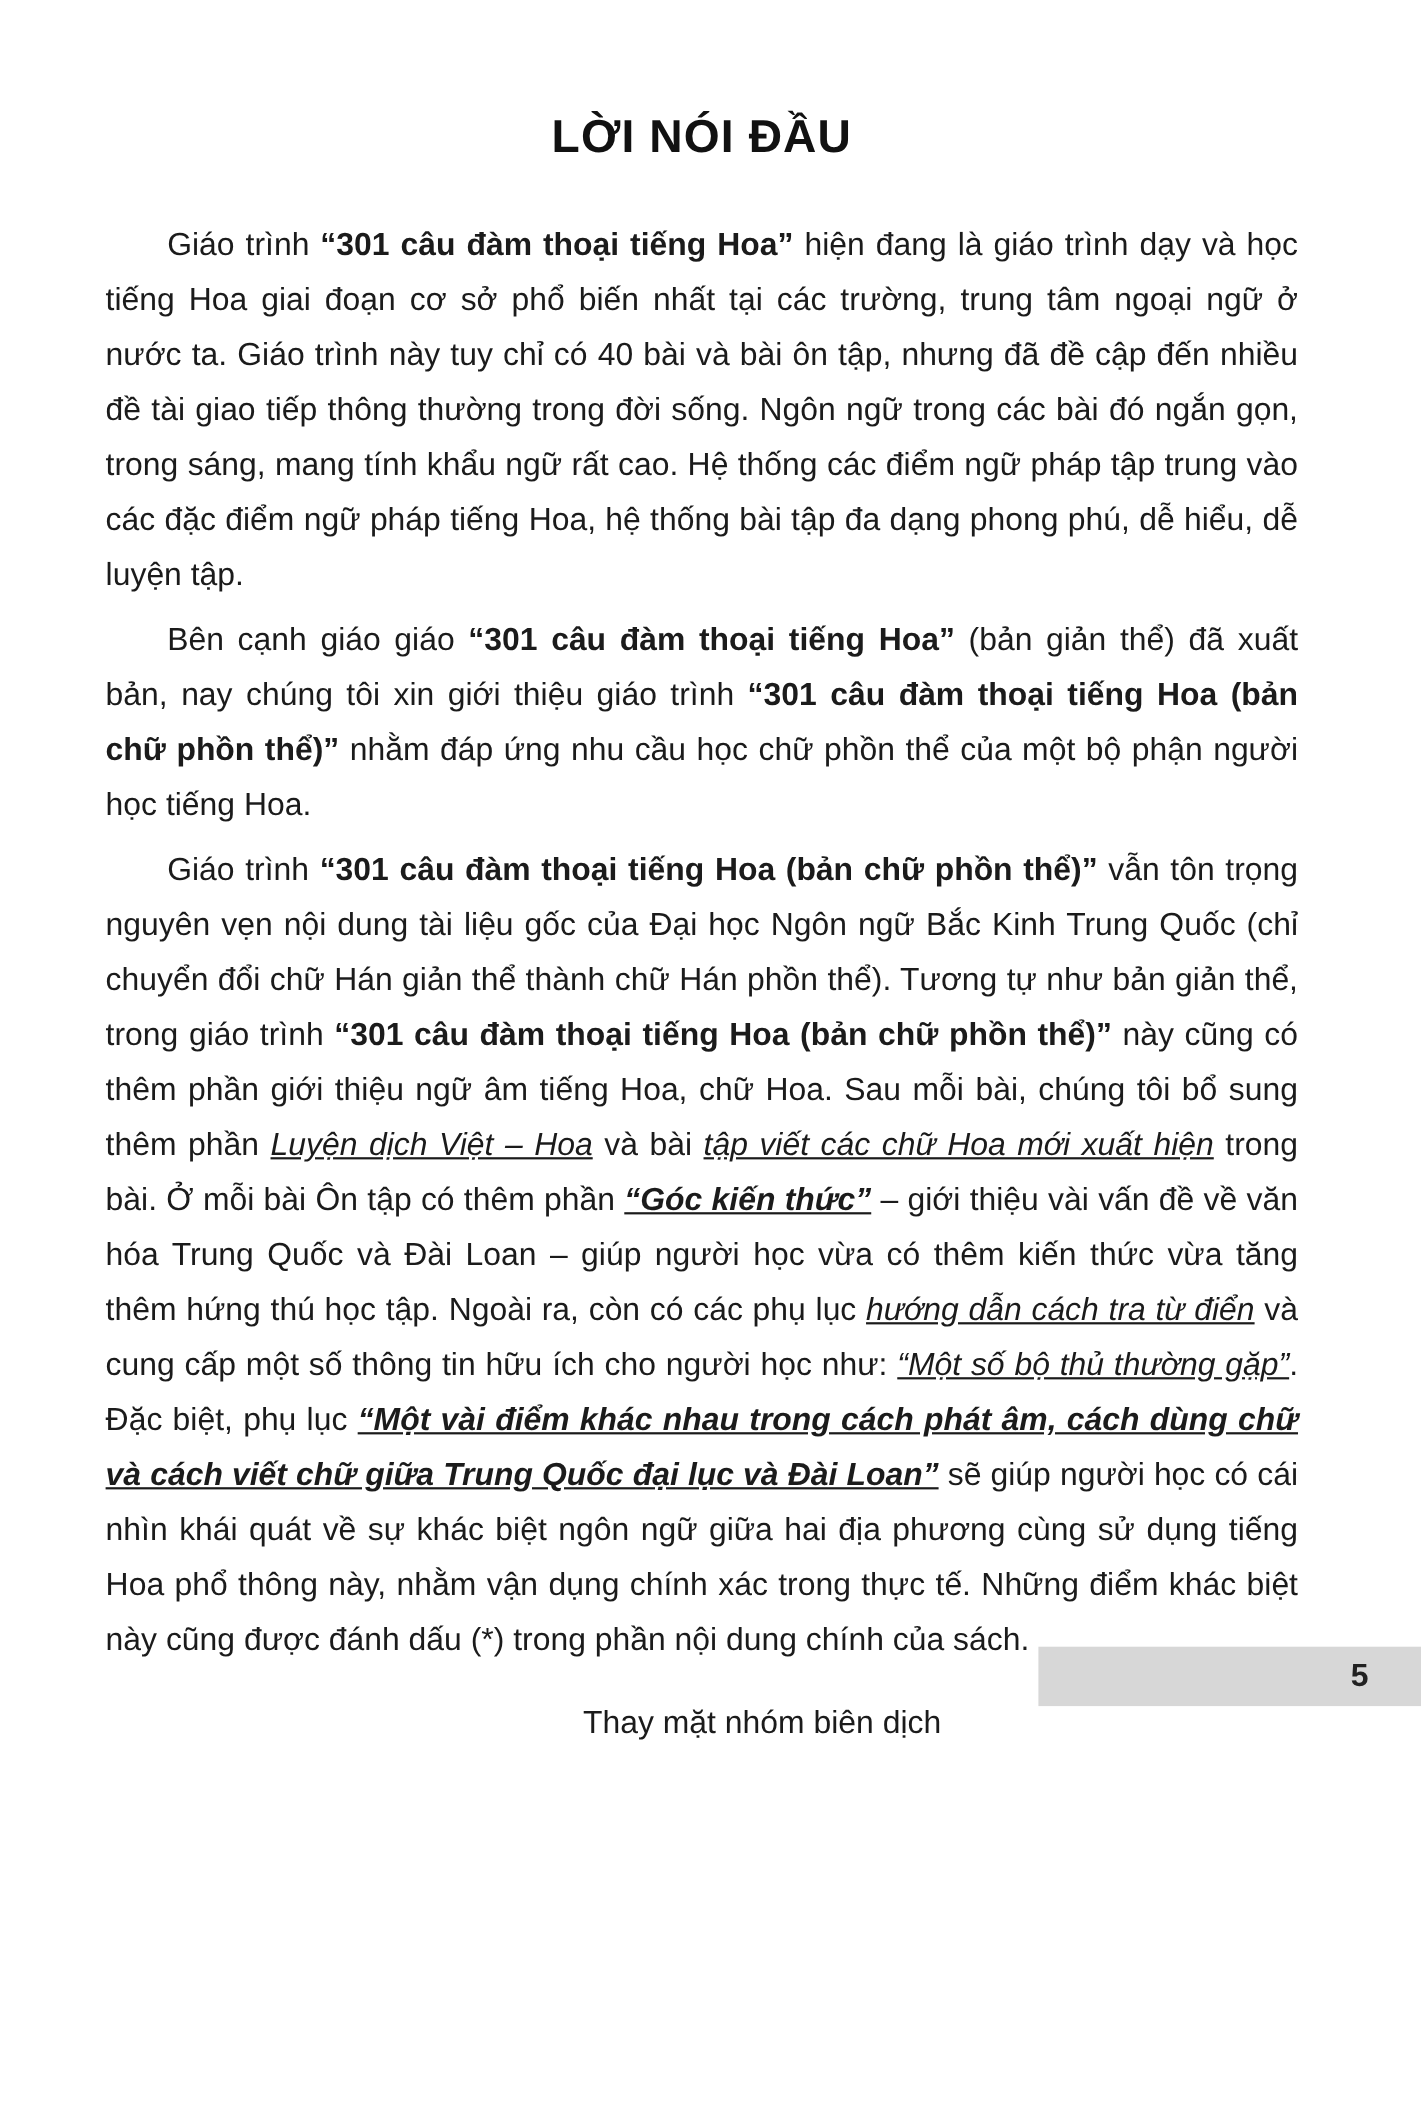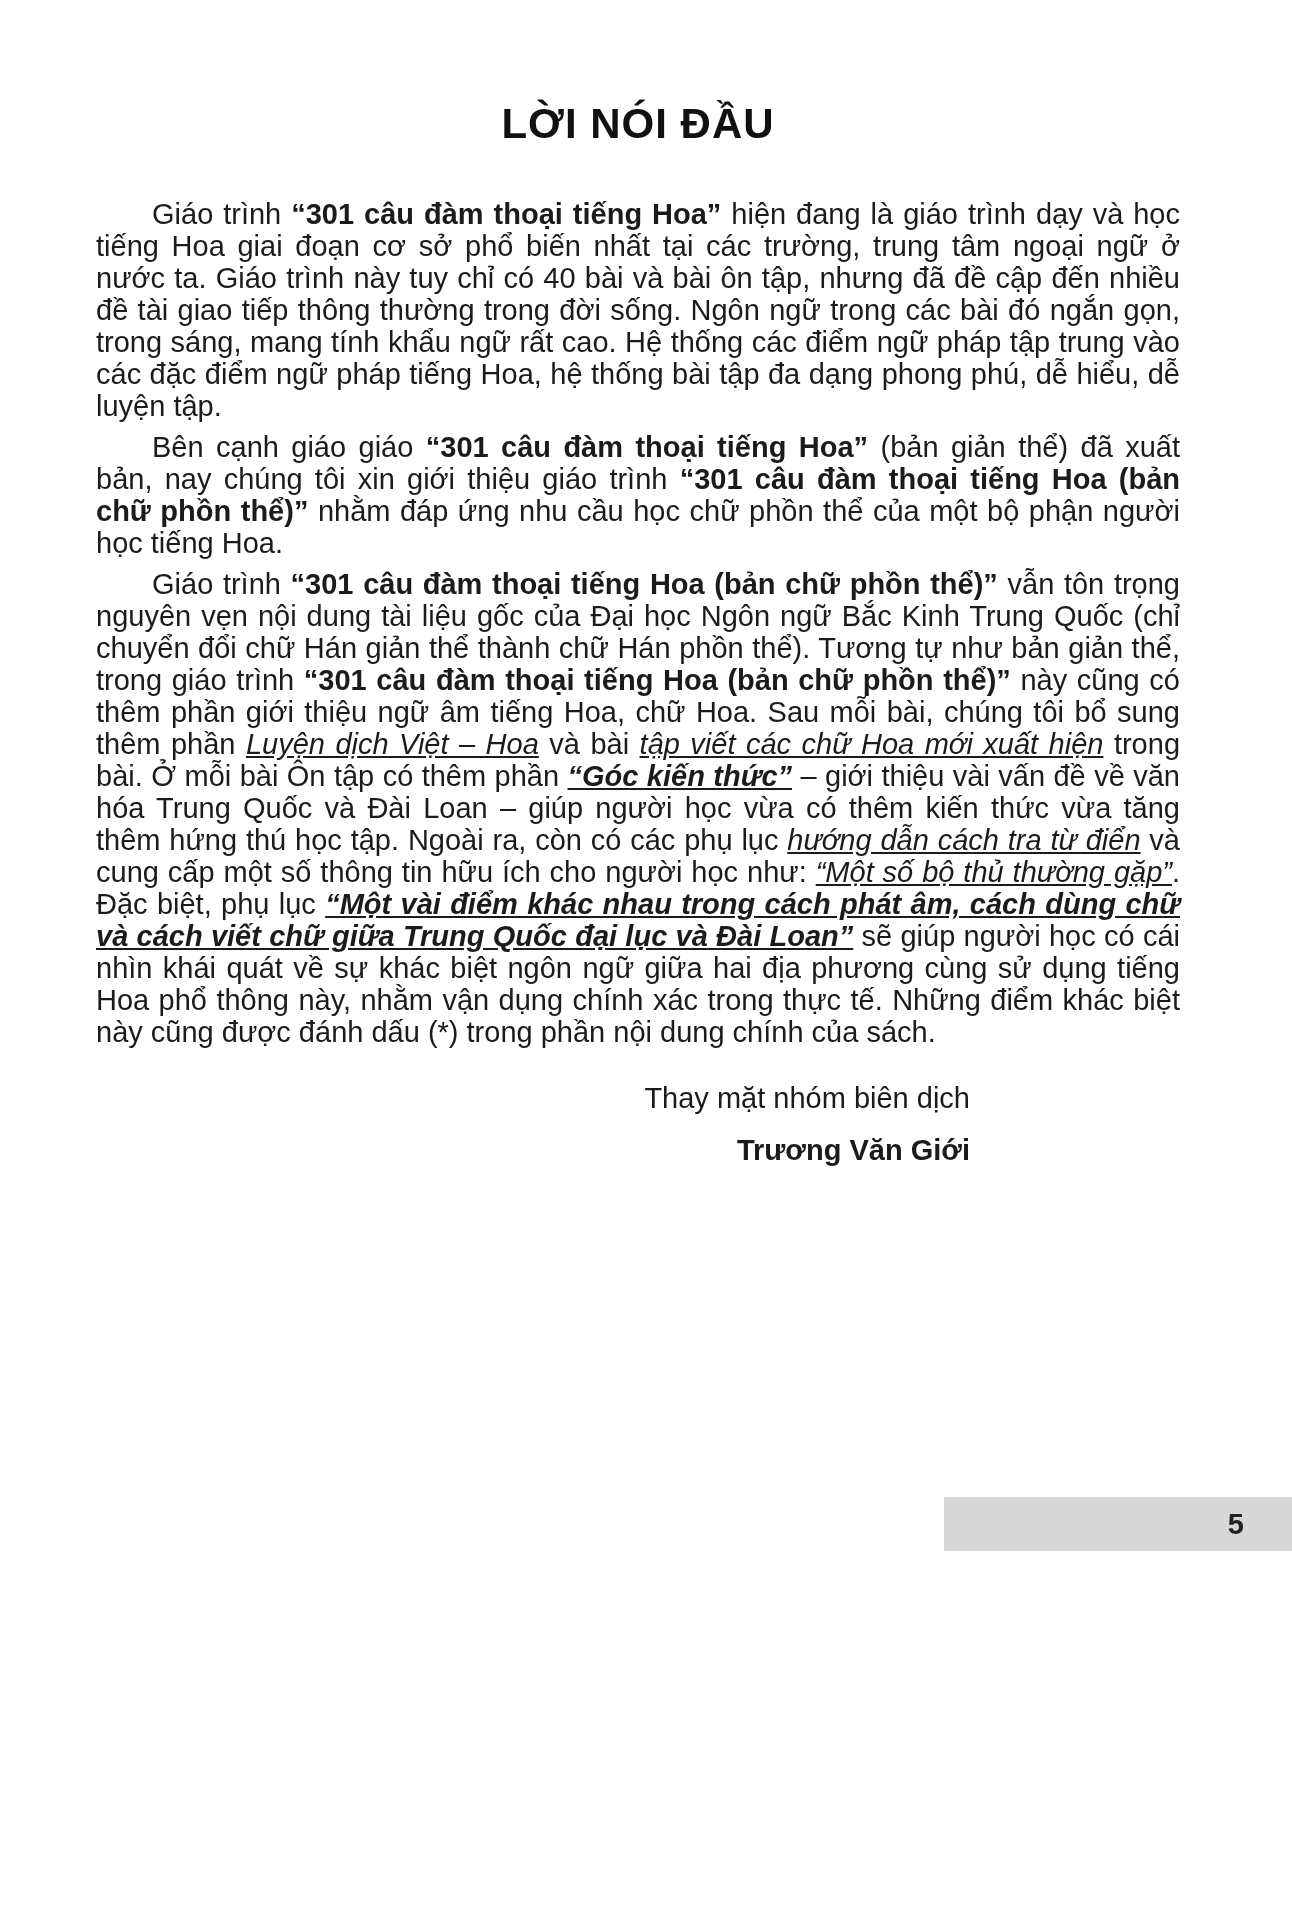--- a/index.html
+++ b/index.html
@@ -27,33 +27,33 @@
   .title {
     text-align: center;
     font-size: 42px;
     font-weight: 700;
     letter-spacing: 1px;
     color: #111111;
     margin: 0 0 50px 0;
   }
   .body p {
     font-size: 29px;
-    line-height: 32px;
+    line-height: 50px;
     text-align: justify;
     text-indent: 56px;
     margin: 0 0 9px 0;
   }
   .b { font-weight: 700; }
   .i { font-style: italic; text-decoration: underline; }
   .signature {
     margin-top: 24px;
     width: 440px;
     margin-left: auto;
     margin-right: 210px;
-    text-align: right;
+    text-align: left;
     font-size: 29px;
     line-height: 52px;
   }
   .sig-name { font-weight: 700; }
   .page-number-box {
     position: absolute;
     right: 0;
     top: 1497px;
     width: 348px;
     height: 54px;
@@ -75,19 +75,18 @@
 <div class="page">
   <div class="content">
     <h1 class="title">LỜI NÓI ĐẦU</h1>
     <div class="body">
         <p><span>Giáo trình </span><span class="b">“301 câu đàm thoại tiếng Hoa”</span><span> hiện đang là giáo trình dạy và học tiếng Hoa giai đoạn cơ sở phổ biến nhất tại các trường, trung tâm ngoại ngữ ở nước ta. Giáo trình này tuy chỉ có 40 bài và bài ôn tập, nhưng đã đề cập đến nhiều đề tài giao tiếp thông thường trong đời sống. Ngôn ngữ trong các bài đó ngắn gọn, trong sáng, mang tính khẩu ngữ rất cao. Hệ thống các điểm ngữ pháp tập trung vào các đặc điểm ngữ pháp tiếng Hoa, hệ thống bài tập đa dạng phong phú, dễ hiểu, dễ luyện tập.</span></p>
         <p><span>Bên cạnh giáo giáo </span><span class="b">“301 câu đàm thoại tiếng Hoa”</span><span> (bản giản thể) đã xuất bản, nay chúng tôi xin giới thiệu giáo trình </span><span class="b">“301 câu đàm thoại tiếng Hoa (bản chữ phồn thể)”</span><span> nhằm đáp ứng nhu cầu học chữ phồn thể của một bộ phận người học tiếng Hoa.</span></p>
         <p><span>Giáo trình </span><span class="b">“301 câu đàm thoại tiếng Hoa (bản chữ phồn thể)”</span><span> vẫn tôn trọng nguyên vẹn nội dung tài liệu gốc của Đại học Ngôn ngữ Bắc Kinh Trung Quốc (chỉ chuyển đổi chữ Hán giản thể thành chữ Hán phồn thể). Tương tự như bản giản thể, trong giáo trình </span><span class="b">“301 câu đàm thoại tiếng Hoa (bản chữ phồn thể)”</span><span> này cũng có thêm phần giới thiệu ngữ âm tiếng Hoa, chữ Hoa. Sau mỗi bài, chúng tôi bổ sung thêm phần </span><span class="i">Luyện dịch Việt – Hoa</span><span> và bài </span><span class="i">tập viết các chữ Hoa mới xuất hiện</span><span> trong bài. Ở mỗi bài Ôn tập có thêm phần </span><span class="b i">“Góc kiến thức”</span><span> – giới thiệu vài vấn đề về văn hóa Trung Quốc và Đài Loan – giúp người học vừa có thêm kiến thức vừa tăng thêm hứng thú học tập. Ngoài ra, còn có các phụ lục </span><span class="i">hướng dẫn cách tra từ điển</span><span> và cung cấp một số thông tin hữu ích cho người học như: </span><span class="i">“Một số bộ thủ thường gặp”</span><span>. Đặc biệt, phụ lục </span><span class="b i">“Một vài điểm khác nhau trong cách phát âm, cách dùng chữ và cách viết chữ giữa Trung Quốc đại lục và Đài Loan”</span><span> sẽ giúp người học có cái nhìn khái quát về sự khác biệt ngôn ngữ giữa hai địa phương cùng sử dụng tiếng Hoa phổ thông này, nhằm vận dụng chính xác trong thực tế. Những điểm khác biệt này cũng được đánh dấu (*) trong phần nội dung chính của sách.</span></p>
       </div>
     <div class="signature">
       <div class="sig-line">Thay mặt nhóm biên dịch</div>
-      <div class="sig-line sig-name">Trương Văn Giới</div>
     </div>
   </div>
   <div class="page-number-box">
     <span class="page-number">5</span>
   </div>
 </div>
 
 </body></html>

